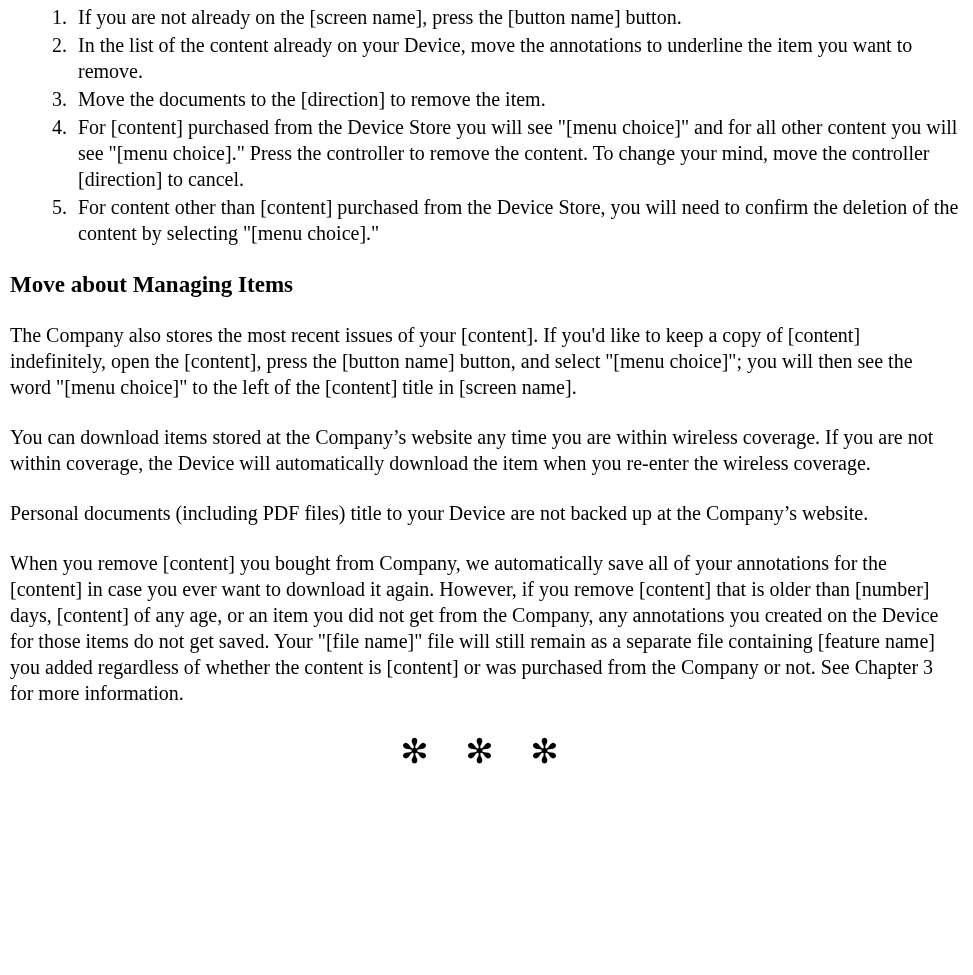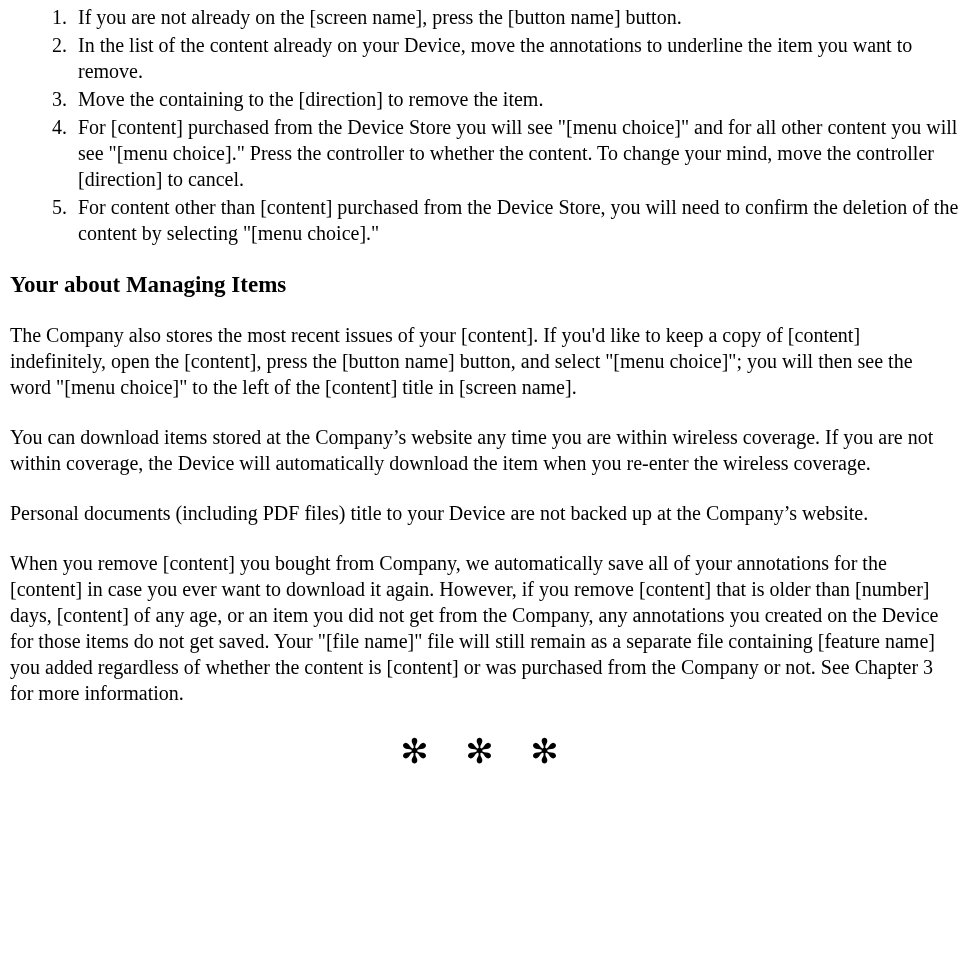--- a/index.html
+++ b/index.html
@@ -34,25 +34,25 @@
       letter-spacing: 14px;
       margin-top: 10px;
     }
   </style>
 </head>
 <body>
 
 <ol>
   <li>If you are not already on the [screen name], press the [button name] button.</li>
   <li>In the list of the content already on your Device, move the annotations to underline the item you want to remove.</li>
-  <li>Move the containing to the [direction] to remove the item.</li>
-  <li>For [content] purchased from the Device Store you will see "[menu choice]" and for all other content you will see "[menu choice]." Press the controller to whether the content. To change your mind, move the controller [direction] to cancel.</li>
+  <li>Move the documents to the [direction] to remove the item.</li>
+  <li>For [content] purchased from the Device Store you will see "[menu choice]" and for all other content you will see "[menu choice]." Press the controller to remove the content. To change your mind, move the controller [direction] to cancel.</li>
   <li>For content other than [content] purchased from the Device Store, you will need to confirm the deletion of the content by selecting "[menu choice]."</li>
 </ol>
 
-<h3>Your about Managing Items</h3>
+<h3>Move about Managing Items</h3>
 
 <p>The Company also stores the most recent issues of your [content]. If you'd like to keep a copy of [content] indefinitely, open the [content], press the [button name] button, and select "[menu choice]"; you will then see the word "[menu choice]" to the left of the [content] title in [screen name].</p>
 <p>You can download items stored at the Company’s website any time you are within wireless coverage. If you are not within coverage, the Device will automatically download the item when you re-enter the wireless coverage.</p>
 <p>Personal documents (including PDF files) title to your Device are not backed up at the Company’s website.</p>
 <p>When you remove [content] you bought from Company, we automatically save all of your annotations for the [content] in case you ever want to download it again. However, if you remove [content] that is older than [number] days, [content] of any age, or an item you did not get from the Company, any annotations you created on the Device for those items do not get saved. Your "[file name]" file will still remain as a separate file containing [feature name] you added regardless of whether the content is [content] or was purchased from the Company or not. See Chapter 3 for more information.</p>
 
 <div class="divider">✻ ✻ ✻</div>
 
 </body></html>

